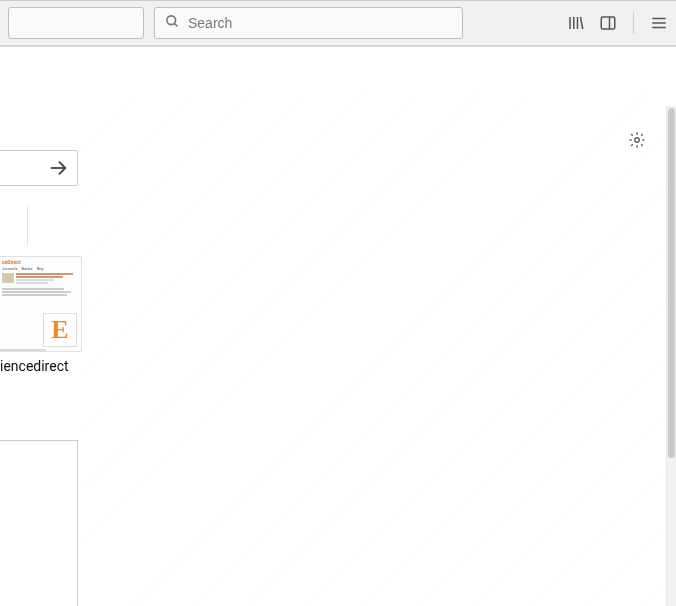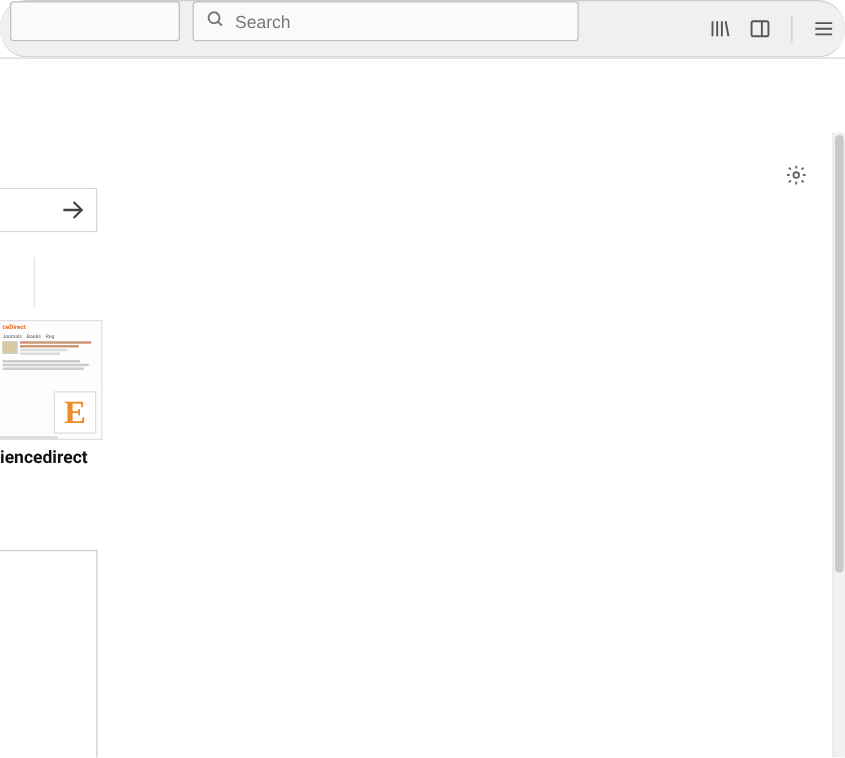--- a/index.html
+++ b/index.html
@@ -4,23 +4,23 @@
 <style>
   * { box-sizing: border-box; margin: 0; padding: 0; }
   html, body { width: 676px; height: 606px; font-family: -apple-system, BlinkMacSystemFont, "Segoe UI", Roboto, sans-serif; background: #fff; overflow: hidden; }
   
   .toolbar {
     height: 46px;
     background: #f0f0f0;
     border-top: 1px solid #ccc;
     border-bottom: 1px solid #d0d0d0;
     display: flex;
+    align-items: center;
     padding: 0 8px;
     gap: 10px;
-    border-radius: 22px;
   }
   .url-box {
     width: 136px;
     height: 32px;
     background: #fafafa;
     border: 1px solid #bfbfbf;
     border-radius: 3px;
   }
   .search-box {
     width: 309px;
@@ -97,21 +97,21 @@
   .thumb .bigE {
     position:absolute;
     right:4px; bottom:4px;
     width:34px; height:34px;
     background:#fff;
     border:1px solid #ddd;
     display:flex; align-items:center; justify-content:center;
     font-family: Georgia, 'Times New Roman', serif;
     font-weight:bold; font-size:26px; color:#f08a24;
   }
-  .caption { font-size:14px; color:#111; margin-top:6px; text-align:left; white-space:nowrap;font-weight:bold; }
+  .caption { font-size:14px; color:#111; margin-top:6px; text-align:left; white-space:nowrap; }
   .thumb-strip { position:absolute; left:0; bottom:-2px; width:46px; height:4px; background:#d8d8d8; }
 
   .panel-bottom {
     position:absolute;
     left:0; top:394px;
     width:78px; height:210px;
     background:#fff;
     border:1px solid #ccc;
     border-left:none;
     border-bottom:none;

